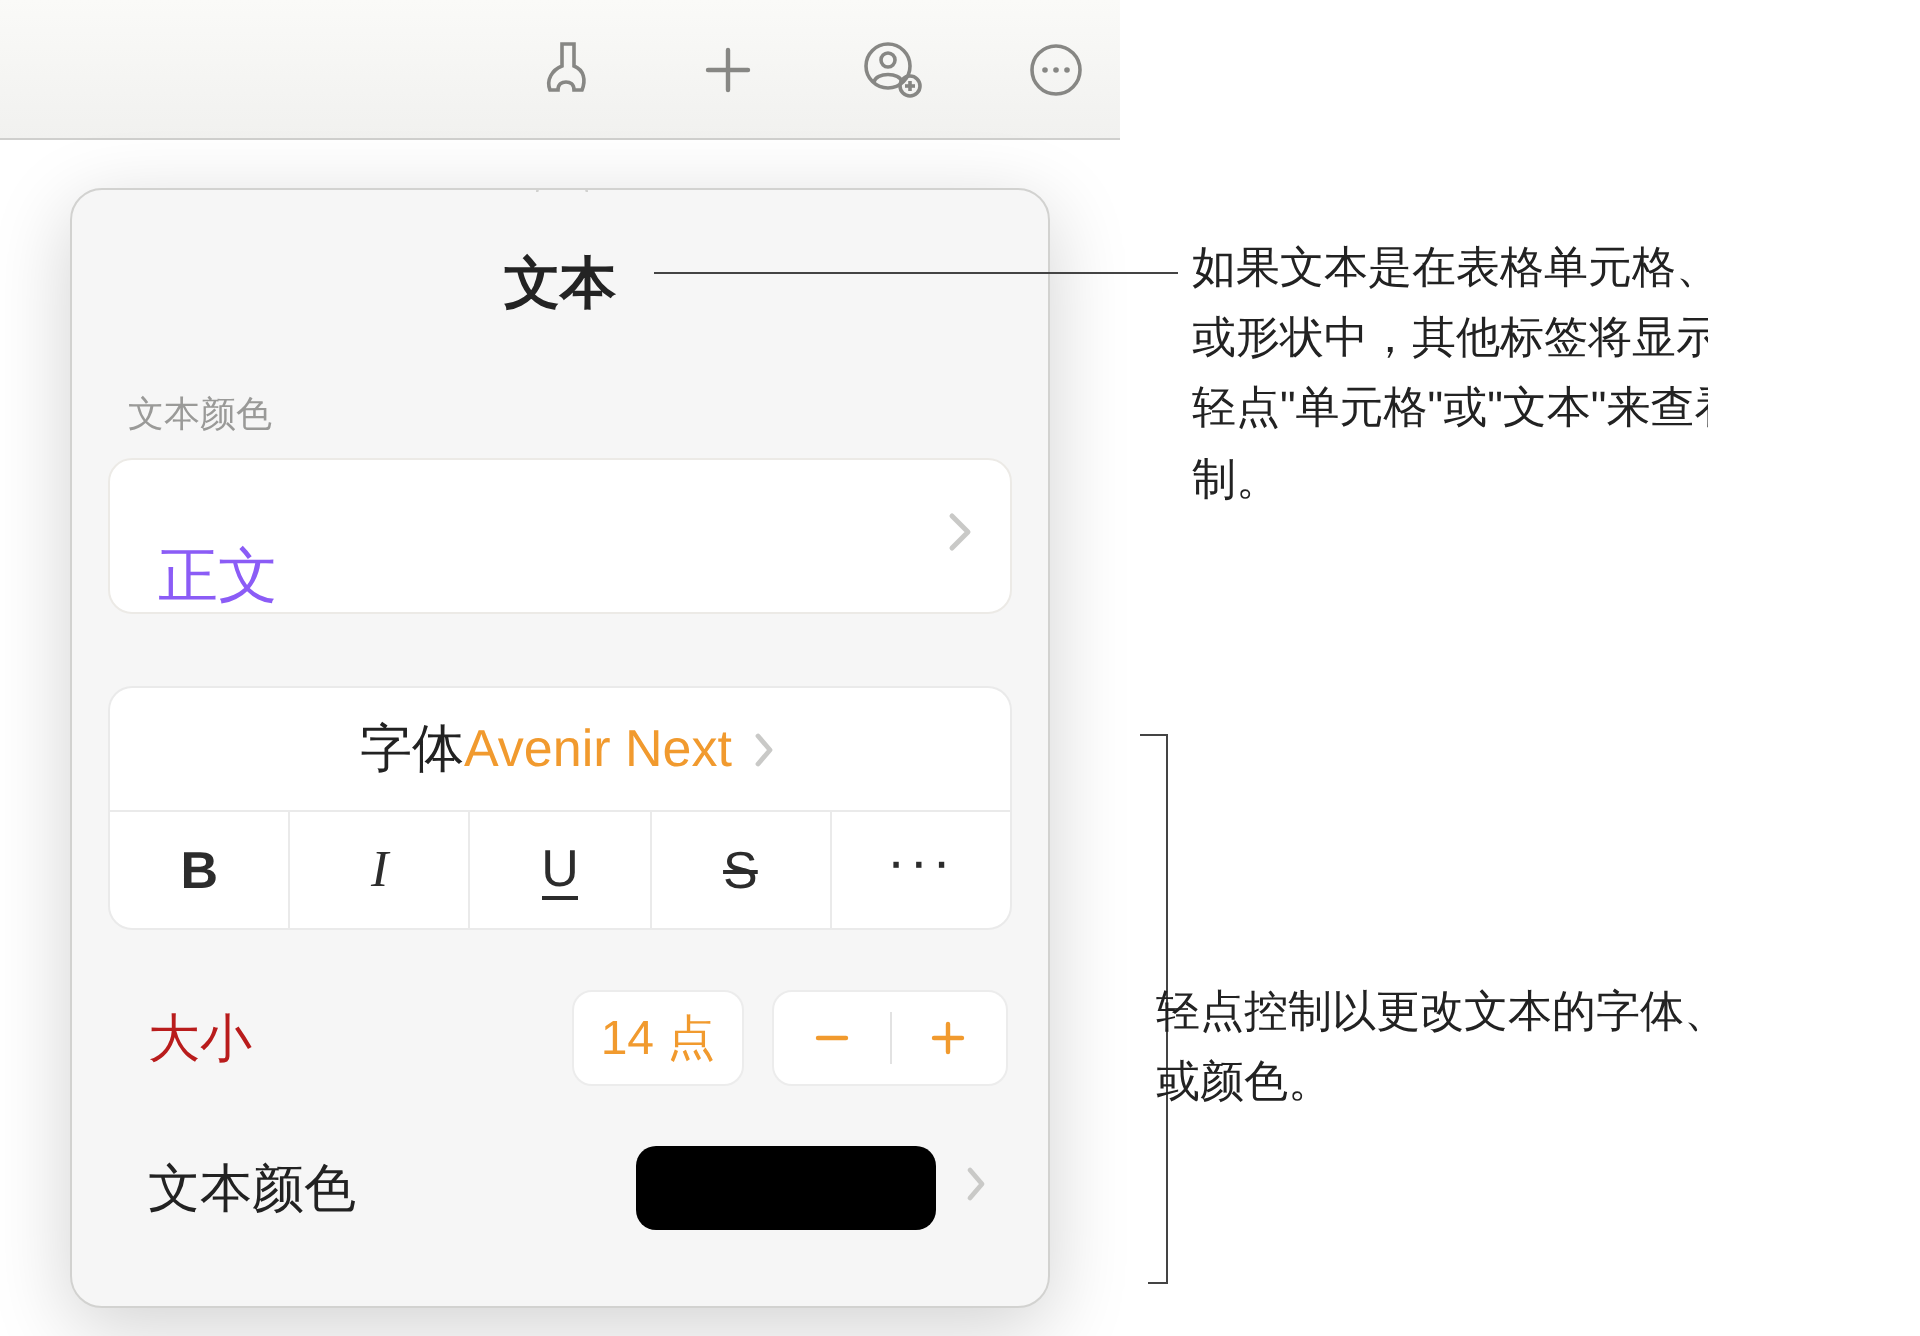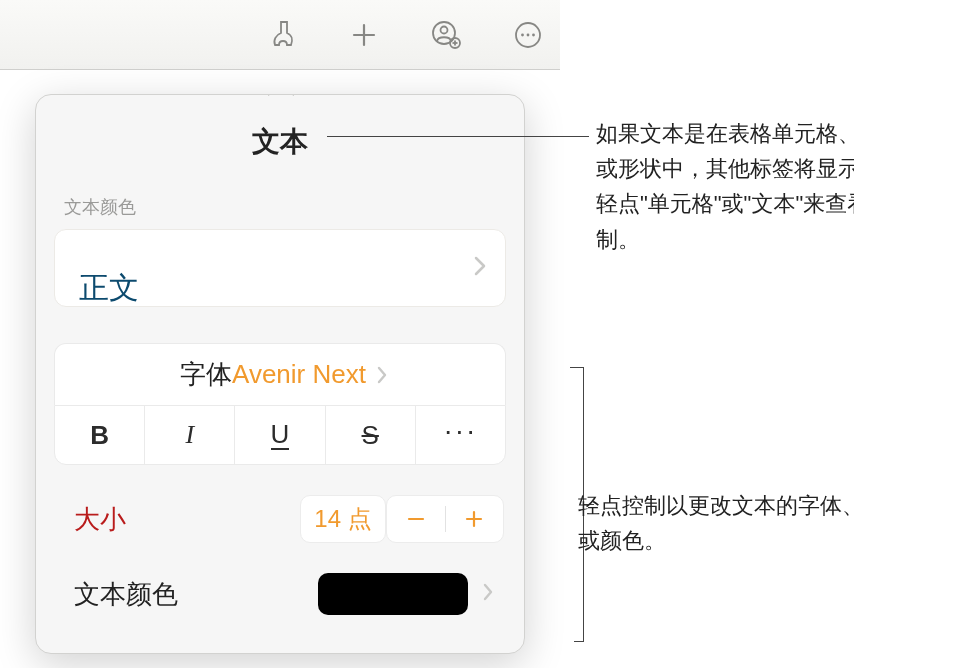--- a/index.html
+++ b/index.html
@@ -31,21 +31,21 @@
   }
   .pv-title { text-align: center; font-size: 28px; font-weight: 600; color: #232323; padding-top: 28px; }
 
   .section-label { font-size: 18px; color: #9a9a98; padding: 34px 28px 10px 28px; }
 
   .row-card {
     margin: 0 18px; background: #fff; border-radius: 12px;
     height: 78px; display: flex; align-items: center; justify-content: space-between;
     padding: 0 18px 0 24px; border: 1px solid #eceae6;
   }
-  .row-card .val { font-size: 30px; color: #0c4a6e; margin-top: 40px; }
+  .row-card .val { font-size: 30px; color: #8b5cf6; margin-top: 40px; }
   .chev-right svg { stroke: #c9c9c7; }
 
   .group { margin: 36px 18px 0 18px; }
 
   .font-row {
     background: #fff; border: 1px solid #eaeaea; border-bottom: none;
     border-top-left-radius: 12px; border-top-right-radius: 12px;
     height: 62px; display: flex; align-items: center; justify-content: center;
     padding: 0 12px 0 20px;
   }
@@ -64,21 +64,21 @@
   .seg-btn .glyph { font-size: 26px; }
   .u-line { border-bottom: 2px solid #2c2c2c; padding-bottom:1px; line-height:1; }
   .s-line { text-decoration: line-through; }
   .dots { font-size: 28px; letter-spacing: 2px; line-height: 0; position:relative; top:-4px; }
 
   .size-row {
     margin-top: 28px; height: 52px; display: flex; align-items: center; justify-content: space-between;
     padding: 0 2px 0 20px;
   }
   .size-row .label { font-size: 26px; color: #b91c1c; }
-  .size-controls { display:flex; align-items:center; }
+  .size-controls { display:flex; align-items:center; gap:14px; }
   .size-value { font-size: 24px; color: #f19a2e; background:#fff; border:1px solid #ececec; border-radius:10px; height:48px; width:86px; display:flex; align-items:center; justify-content:center; }
   .stepper { background:#fff; border:1px solid #ececec; border-radius:10px; height:48px; width:118px; display:flex; align-items:center; }
   .step-btn { flex:1; display:flex; align-items:center; justify-content:center; }
   .step-btn svg { stroke:#f19a2e; }
   .step-div { width:1px; height:26px; background:#e2e2e2; }
 
   .color-row {
     margin-top: 22px; height: 54px; display:flex; align-items:center; justify-content:space-between;
     padding: 0 12px 0 20px;
   }

